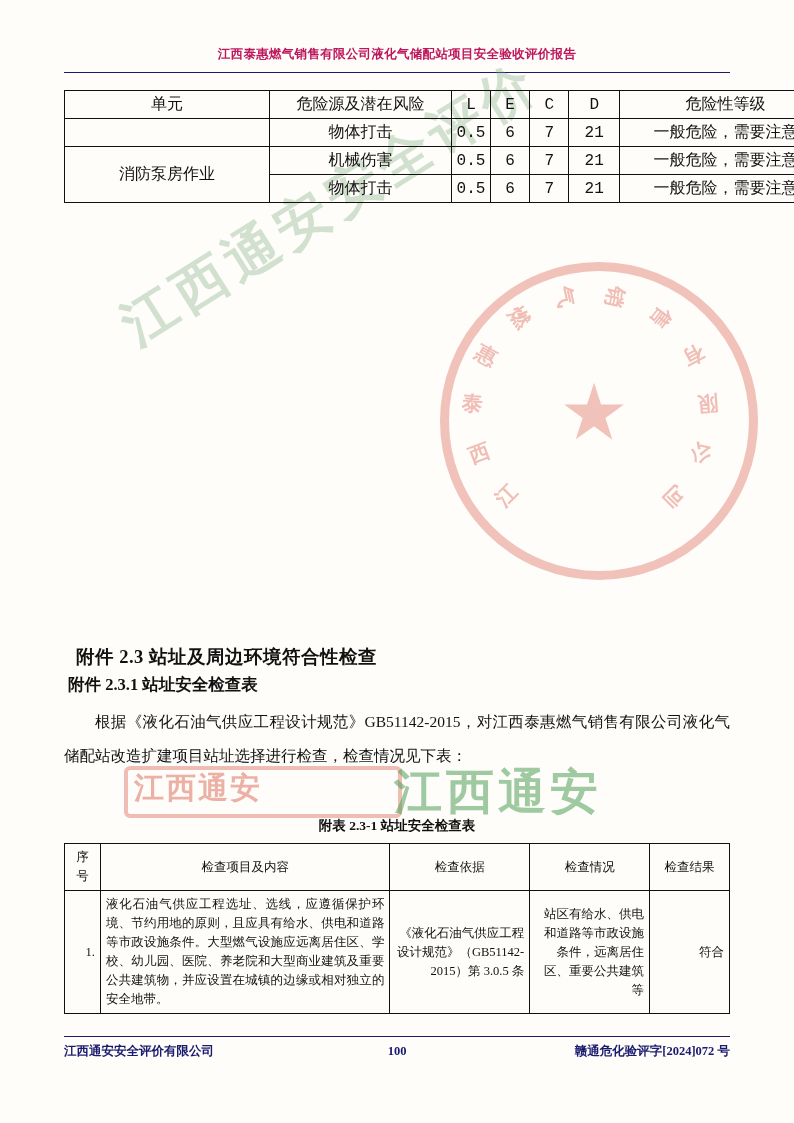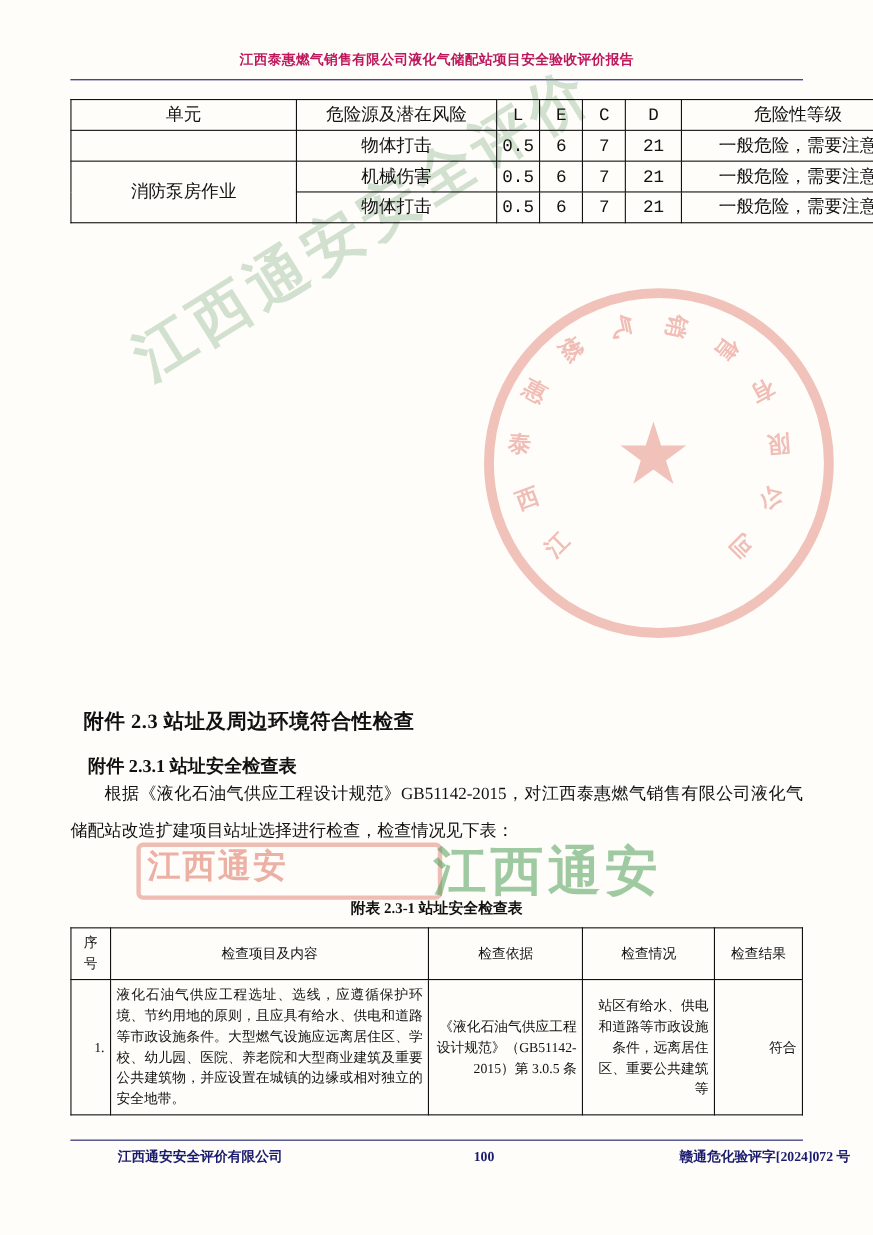--- a/index.html
+++ b/index.html
@@ -89,21 +89,21 @@
     font-size: 18.5px;
     font-weight: bold;
     line-height: 30px;
     font-family: "Liberation Serif", "DejaVu Serif", serif;
     letter-spacing: 0.5px;
   }
   h3.h-sub {
     position: absolute;
     left: 0;
     width: 666px;
-    margin: 16px;
+    margin: 4px;
     font-size: 16.5px;
     font-weight: bold;
     line-height: 28px;
   }
 
   .tbl-caption {
     position: absolute;
     left: 0;
     width: 666px;
     text-align: center;
@@ -144,21 +144,20 @@
     position: absolute;
     top: 1043px;
     left: 0;
     width: 666px;
     font-size: 12.5px;
     color: #1a1a6e;
     font-weight: bold;
     display: flex;
     justify-content: center;
     align-items: center;
-    margin-left: 43px;
   }
   .footer .f-center { flex: 1; text-align: center; }
   .footer .f-left { width: 33%; text-align: left; }
   .footer .f-right { width: 33%; text-align: right; }
 
   
   .wm {
     position: absolute;
     pointer-events: none;
     user-select: none;

